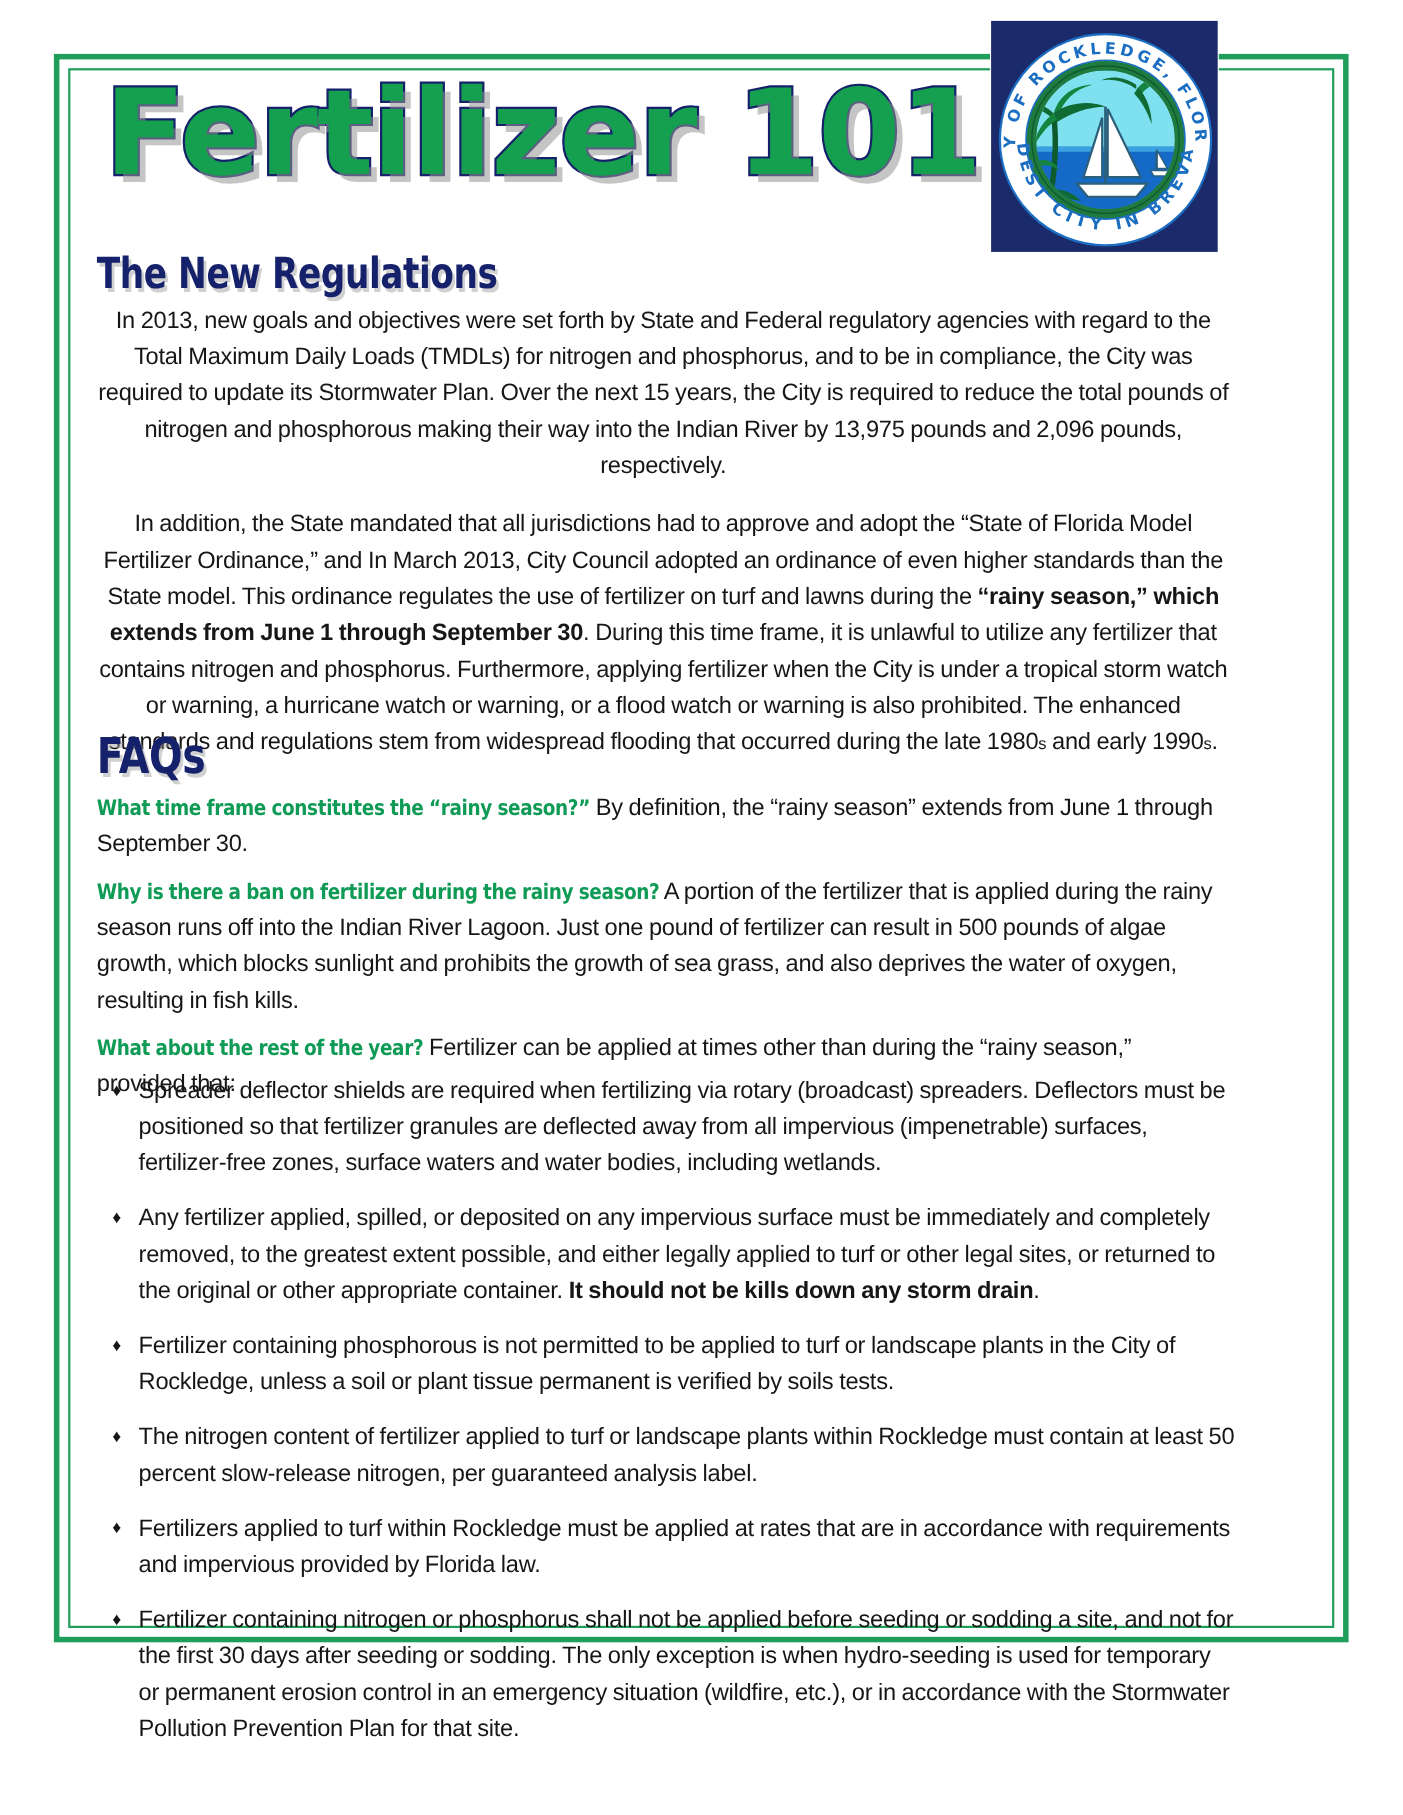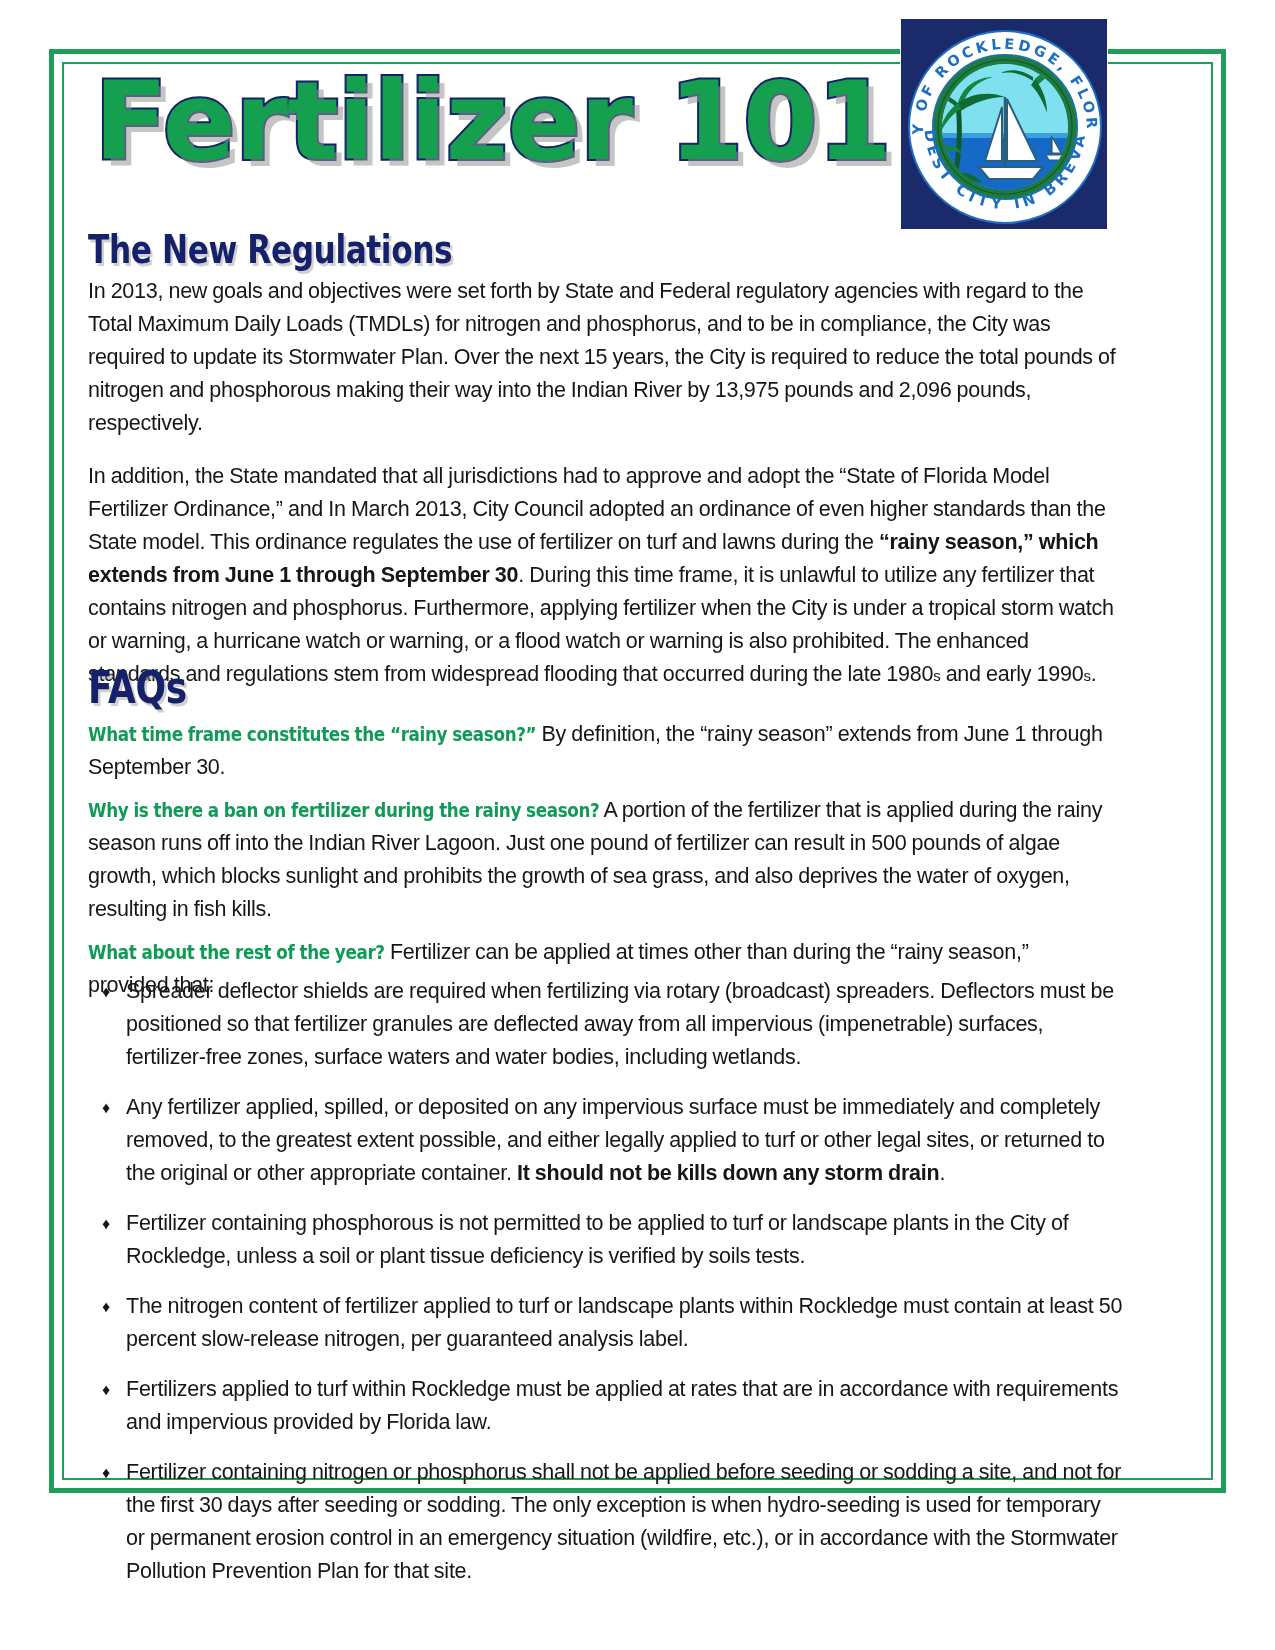--- a/index.html
+++ b/index.html
@@ -49,22 +49,22 @@
     left:901px; top:19px;
     width:206px; height:210px;
     background:#1b2a6b;
     z-index:6;
   }
   .seal-svg{display:block;width:206px;height:210px;}
 
   
   .masthead{
     position:absolute;
-    left:94px; top:68px;
-    width:820px; height:140px;
+    left:72px; top:68px;
+    width:820px; height:140px;text-align:right;
   }
   .title-101{
     font-family:"DejaVu Sans", sans-serif;
     font-weight:700;
     font-size:108px;
     line-height:1;
     letter-spacing:-1px;
     color:#14a04e;
     -webkit-text-stroke:4px #16216b;
     paint-order:stroke fill;
@@ -97,21 +97,21 @@
     position:absolute;
     left:88px; top:275px;
     width:1030px;
   }
   p.para{
     margin:0 0 20px 0;
     font-family:"Liberation Sans", sans-serif;
     font-size:21.5px;
     line-height:33px;
     color:#161616;
-    text-align:left;
+    text-align:center;
     letter-spacing:-0.25px;
     word-spacing:-0.5px;
   }
   p.para b{font-weight:700;}
   .sup-s{font-size:15px;}
 
   
   .faq-col{
     position:absolute;
     left:88px; top:718px;
@@ -248,19 +248,19 @@
 
   <div class="faq-col">
     <p class="faq" id="faq-0"><span class="q-wrap" style="width: 448.302px;"><span class="q">What time frame constitutes the “rainy season?”</span></span><span> By definition, the “rainy season” extends from June 1 through September 30.</span></p>
     <p class="faq" id="faq-1"><span class="q-wrap" style="width: 511.472px;"><span class="q">Why is there a ban on fertilizer during the rainy season?</span></span><span> A portion of the fertilizer that is applied during the rainy season runs off into the Indian River Lagoon. Just one pound of fertilizer can result in 500 pounds of algae growth, which blocks sunlight and prohibits the growth of sea grass, and also deprives the water of oxygen, resulting in fish kills.</span></p>
     <p class="faq" id="faq-2"><span class="q-wrap" style="width: 296.754px;"><span class="q">What about the rest of the year?</span></span><span> Fertilizer can be applied at times other than during the “rainy season,” provided that:</span></p>
   </div>
 
   <ul class="bullets" id="bullet-list">
       <li><span class="bullet-mark">♦</span><span>Spreader deflector shields are required when fertilizing via rotary (broadcast) spreaders. Deflectors must be positioned so that fertilizer granules are deflected away from all impervious (impenetrable) surfaces, fertilizer-free zones, surface waters and water bodies, including wetlands.</span></li>
       <li><span class="bullet-mark">♦</span><span>Any fertilizer applied, spilled, or deposited on any impervious surface must be immediately and completely removed, to the greatest extent possible, and either legally applied to turf or other legal sites, or returned to the original or other appropriate container. </span><b>It should not be kills down any storm drain</b><span>.</span></li>
-      <li><span class="bullet-mark">♦</span><span>Fertilizer containing phosphorous is not permitted to be applied to turf or landscape plants in the City of Rockledge, unless a soil or plant tissue deficiency is verified by soils tests.</span></li>
+      <li><span class="bullet-mark">♦</span><span>Fertilizer containing phosphorous is not permitted to be applied to turf or landscape plants in the City of Rockledge, unless a soil or plant tissue permanent is verified by soils tests.</span></li>
       <li><span class="bullet-mark">♦</span><span>The nitrogen content of fertilizer applied to turf or landscape plants within Rockledge must contain at least 50 percent slow-release nitrogen, per guaranteed analysis label.</span></li>
       <li><span class="bullet-mark">♦</span><span>Fertilizers applied to turf within Rockledge must be applied at rates that are in accordance with requirements and impervious provided by Florida law.</span></li>
       <li><span class="bullet-mark">♦</span><span>Fertilizer containing nitrogen or phosphorus shall not be applied before seeding or sodding a site, and not for the first 30 days after seeding or sodding. The only exception is when hydro-seeding is used for temporary or permanent erosion control in an emergency situation (wildfire, etc.), or in accordance with the Stormwater Pollution Prevention Plan for that site.</span></li>
     </ul>
 
 </div>
 
 </body></html>

